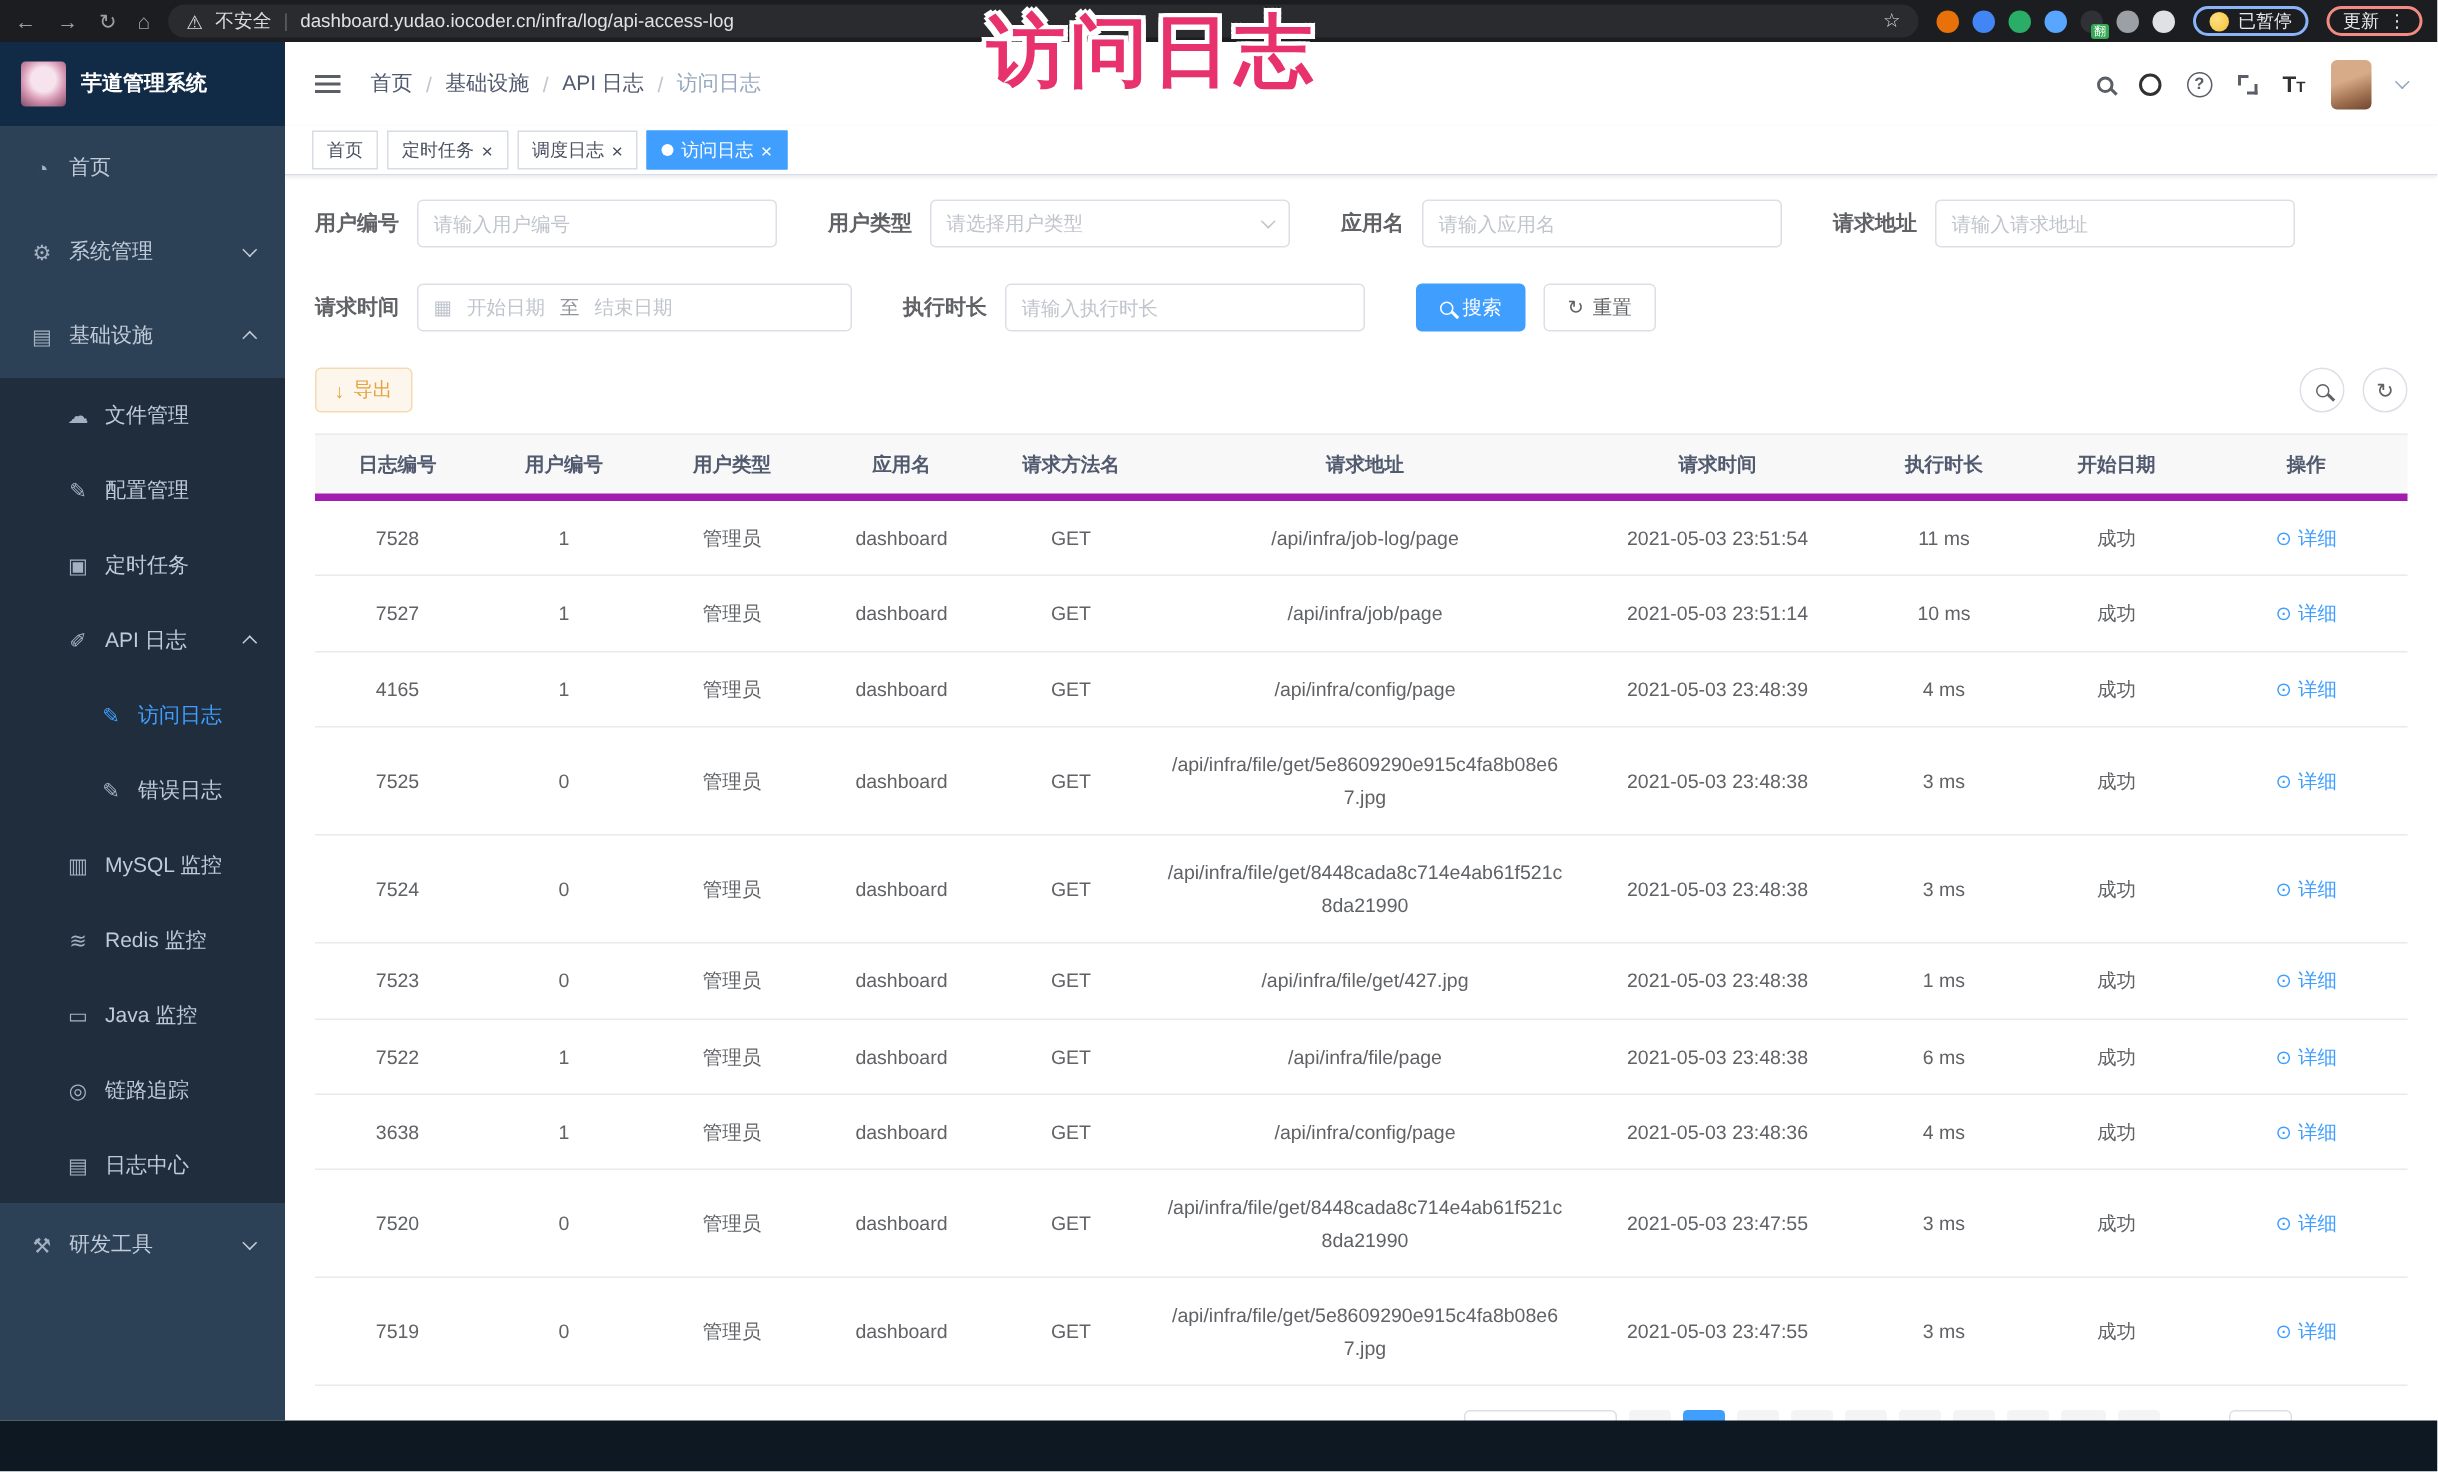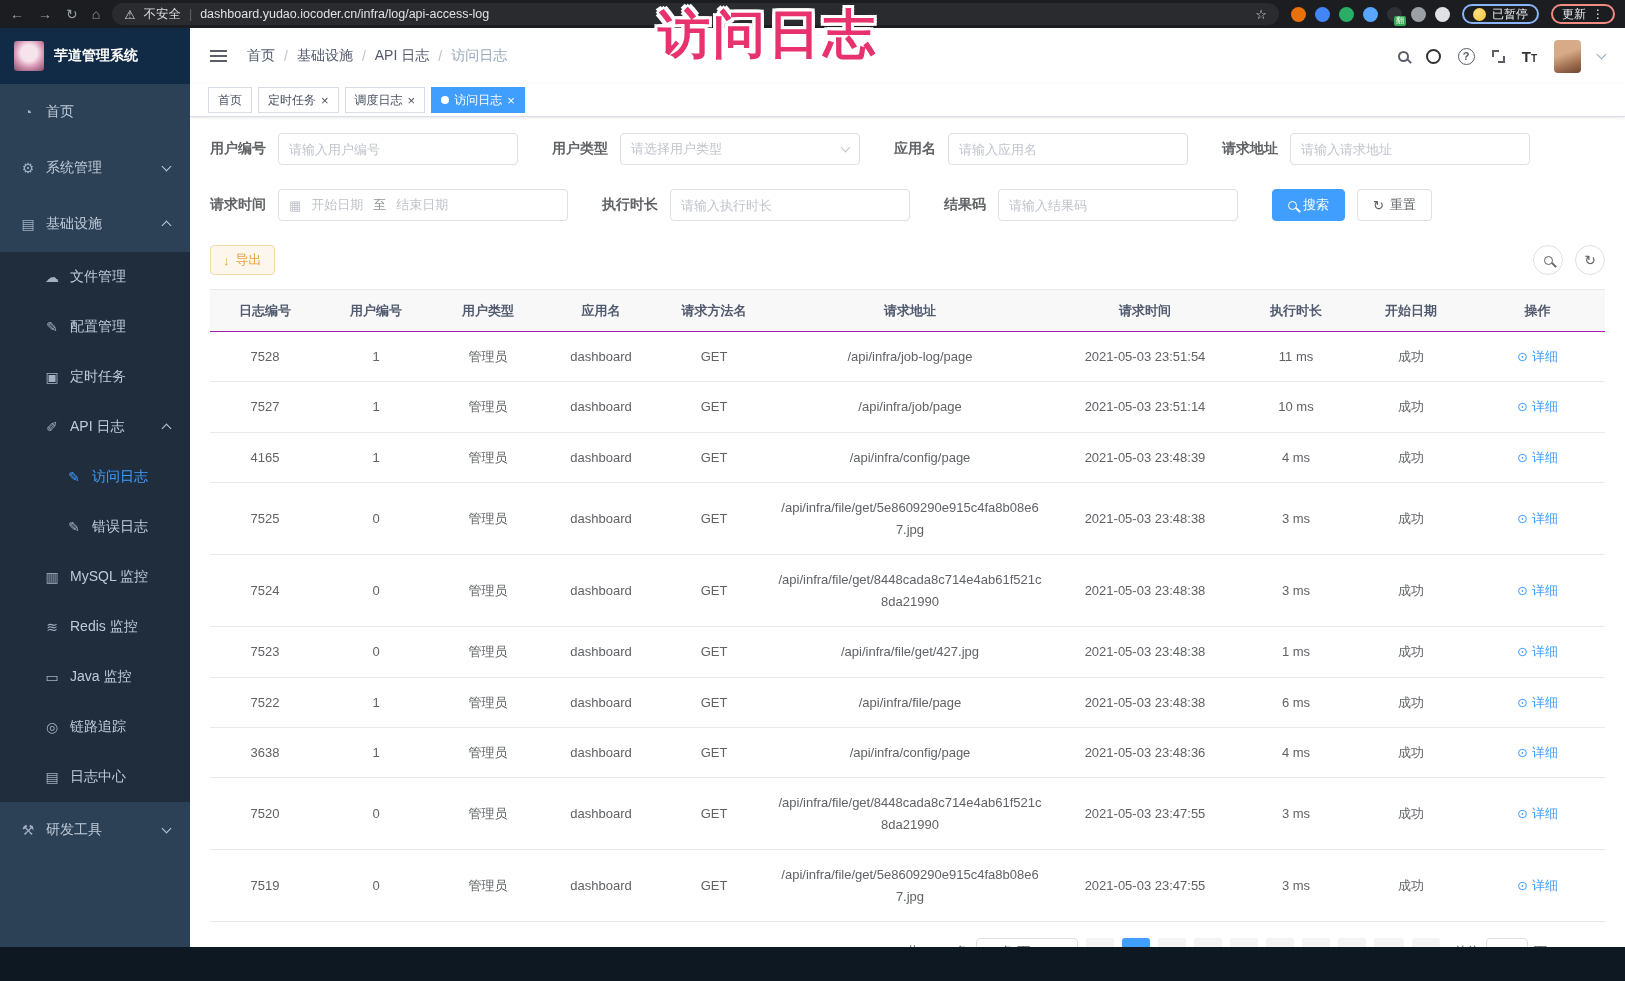--- a/index.html
+++ b/index.html
@@ -125,21 +125,21 @@
   
   .toolbar { display:flex; align-items:center; margin-bottom:14px; }
   .toolbar .spacer { flex:1; }
   .circle-btn { width:30px; height:30px; border:1px solid #dcdfe6; border-radius:50%;
     display:inline-flex; align-items:center; justify-content:center; color:#606266;
     margin-left:12px; cursor:pointer; background:#fff; font-size:14px; }
 
   
   table { width:100%; border-collapse:collapse; table-layout:fixed; font-size:13px; color:#606266; }
   thead th { background:#f8f8f9; color:#515a6e; font-weight:700; height:42px;
-    border-top:1px solid #e8eaec; border-bottom:1px solid #a21caf; text-align:center; }
+    border-top:1px solid #e8eaec; border-bottom:5px solid #a21caf; text-align:center; }
   tbody td { padding:14px 6px; text-align:center; border-bottom:1px solid #e8eaec;
     word-break:break-all; line-height:1.65; }
   .link { color:#409eff; display:inline-flex; align-items:center; gap:4px; cursor:pointer; }
   .eye-g { font-size:13px; }
 
   
   .pager { margin-top:16px; display:flex; align-items:center; justify-content:flex-end;
     gap:8px; font-size:13px; color:#606266; padding-right:58px; }
   .psize { width:102px; height:28px; border:1px solid #dcdfe6; border-radius:4px;
     display:flex; align-items:center; justify-content:space-between; padding:0 9px;
@@ -349,26 +349,20 @@
           <span class="cal">▦</span>
           <span>开始日期</span>
           <span class="zhi">至</span>
           <span>结束日期</span>
         </div>
       </div>
       <div class="ffield">
         <label>执行时长</label>
         <div class="inp">
           <input placeholder="请输入执行时长" style="">
-        </div>
-      </div>
-      <div class="ffield">
-        <label>结果码</label>
-        <div class="inp">
-          <input placeholder="请输入结果码" style="">
         </div>
       </div>
       <button class="btn btn-primary">
         <span class="mag" style="width:9px;height:9px;border-width:1.5px"></span>
         <span>搜索</span>
       </button>
       <button class="btn btn-plain">
         <span>↻</span>
         <span>重置</span>
       </button>

